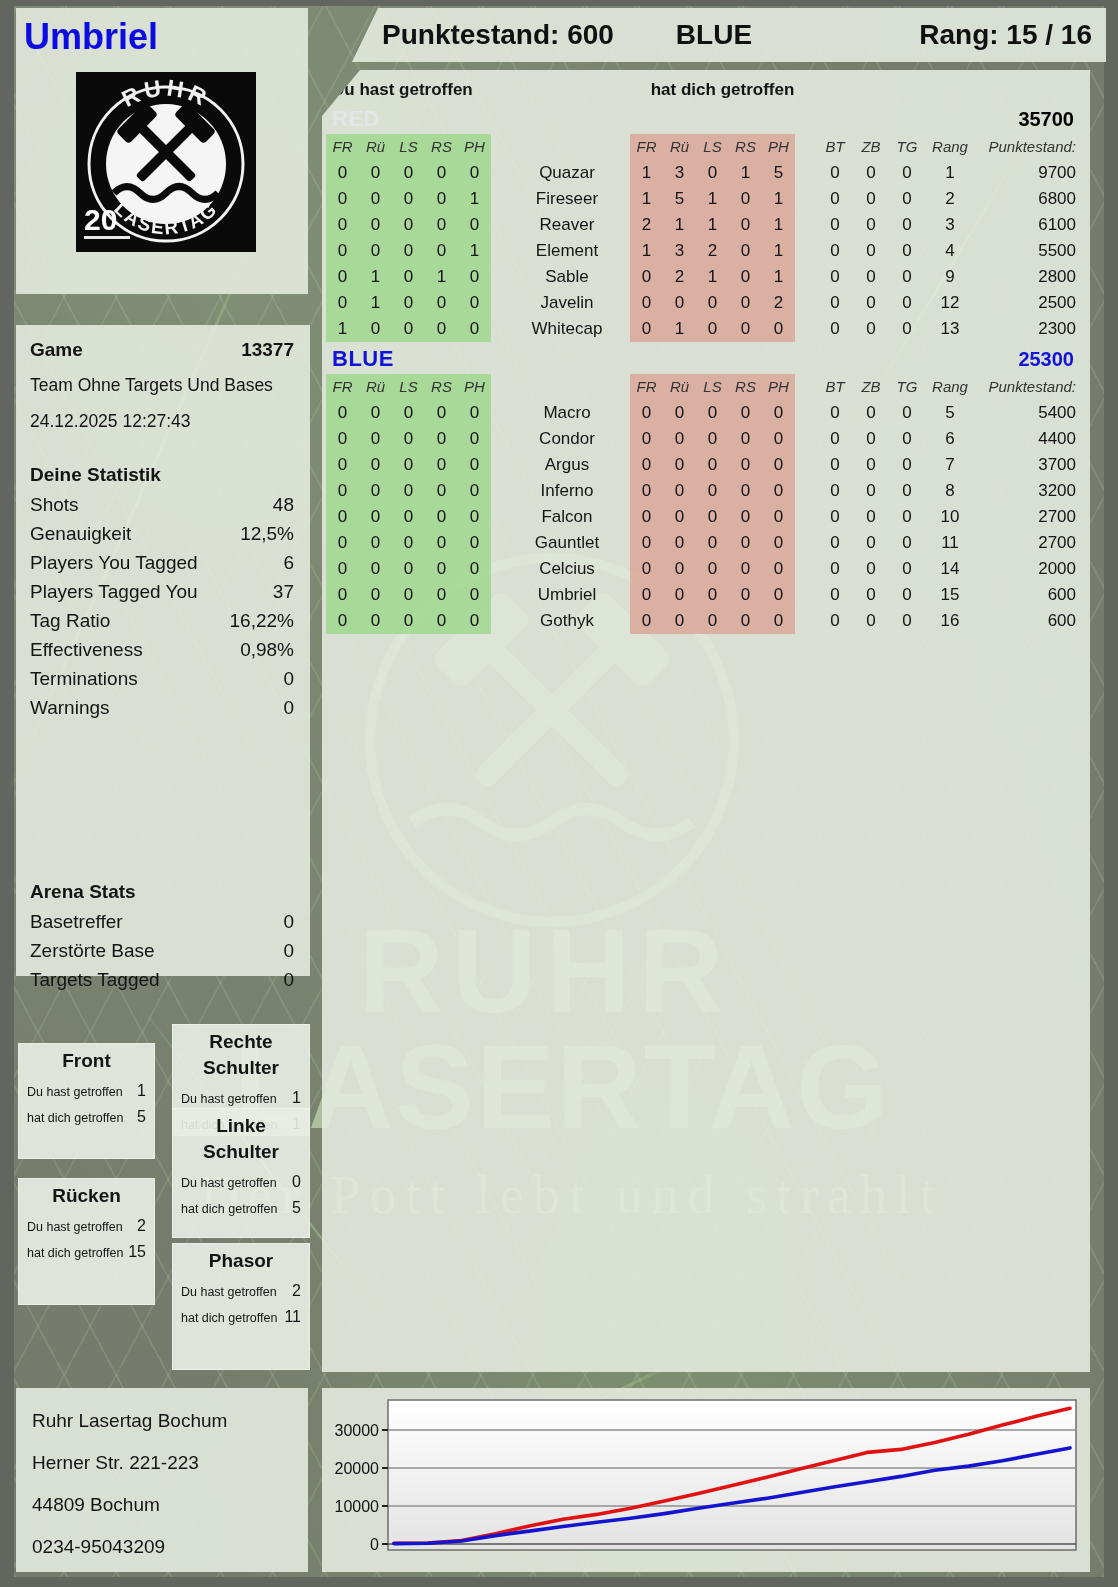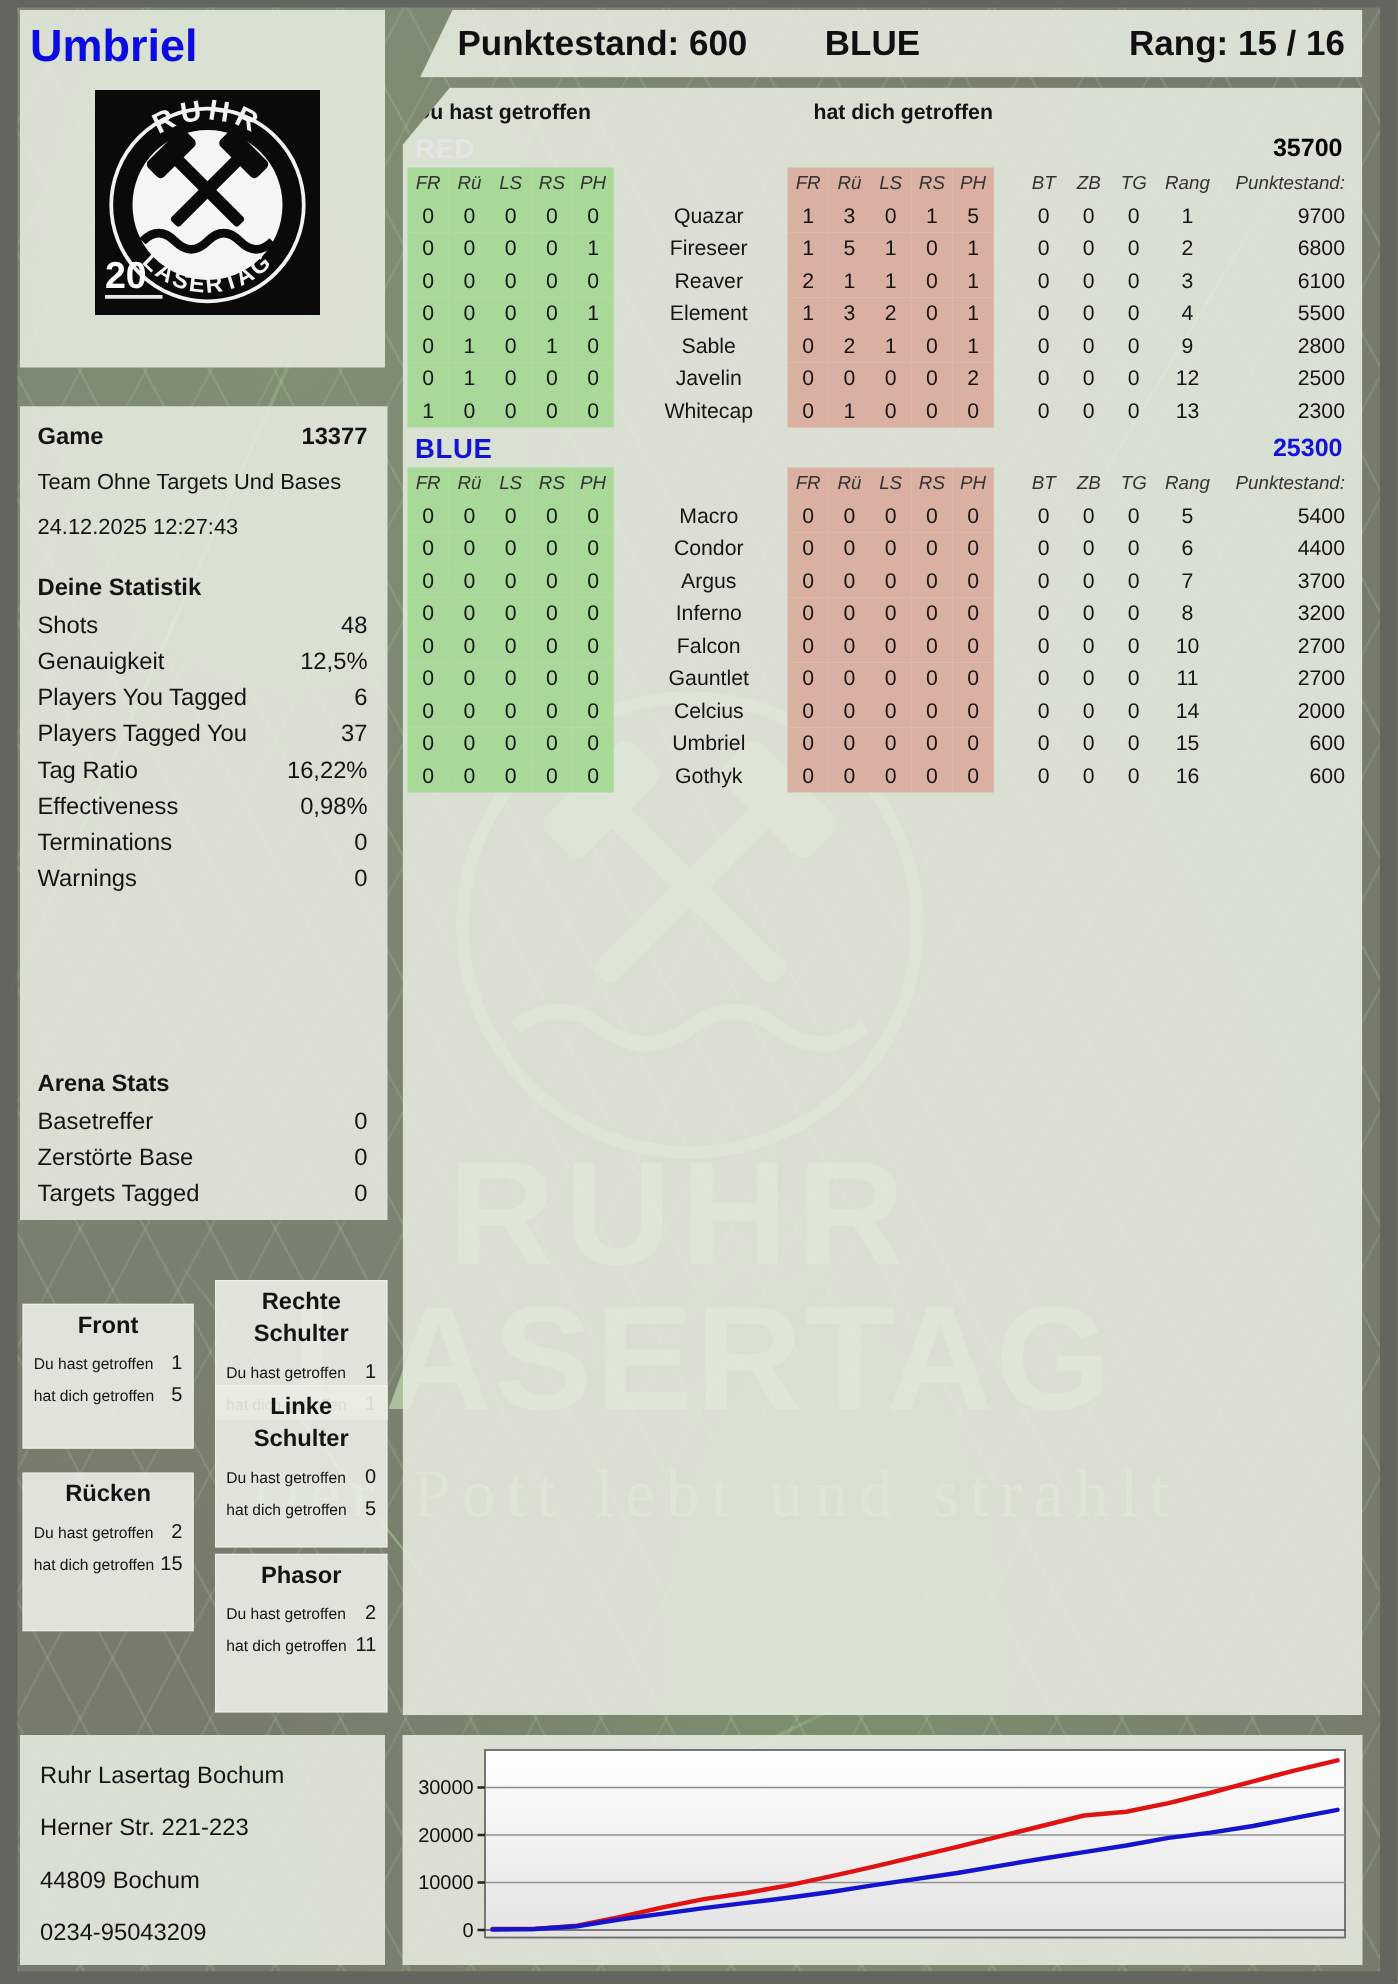--- a/index.html
+++ b/index.html
@@ -23,21 +23,21 @@
   .wm{position:absolute;color:#cbe5bb;opacity:.62;text-align:center;white-space:nowrap;}
   .wm-ruhr{left:340px;top:912px;width:410px;font-size:118px;font-weight:bold;letter-spacing:8px;line-height:1;}
   .wm-lasertag{left:222px;top:1028px;width:680px;font-size:118px;font-weight:bold;letter-spacing:2px;line-height:1;}
   .wm-slogan{left:200px;top:1168px;width:700px;font-size:54px;letter-spacing:9px;line-height:1;
              font-family:"Liberation Serif","DejaVu Serif",serif;opacity:.58;}
   .wm-logo{position:absolute;left:332px;top:520px;opacity:.5;}
 
   
   .panel{position:absolute;background:rgba(227,234,222,0.90);}
   .panel-name{left:16px;top:8px;width:292px;height:286px;}
-  .panel-header{left:336px;top:8px;width:754px;height:54px;clip-path:polygon(26px 0,100% 0,100% 100%,0 100%);
+  .panel-header{left:352px;top:8px;width:754px;height:54px;clip-path:polygon(26px 0,100% 0,100% 100%,0 100%);
                 display:flex;align-items:center;padding:0 14px 0 30px;box-sizing:border-box;}
   .panel-main{left:322px;top:70px;width:768px;height:1302px;clip-path:polygon(0 46px,38px 0,100% 0,100% 100%,0 100%);
               box-sizing:border-box;padding:8px 8px 0 4px;}
   .panel-stats{left:16px;top:325px;width:294px;height:651px;box-sizing:border-box;padding:10px 16px 0 14px;}
   .panel-address{left:16px;top:1388px;width:292px;height:184px;box-sizing:border-box;padding:12px 16px;}
   .panel-chart{left:322px;top:1388px;width:768px;height:184px;}
 
   .player-title{font-size:36px;font-weight:bold;color:#0c0ce2;padding:8px 0 0 8px;}
   .logo-wrap{position:absolute;left:60px;top:64px;width:180px;height:180px;}
 
@@ -58,21 +58,21 @@
   .hit-grid .cr{background:rgba(218,164,150,0.80);}
   .hit-grid .pname{font-size:17px;}
   .hit-grid .pts{text-align:right;padding-right:6px;}
   .hit-grid .hd.pts{font-size:15px;}
 
   
   .kv{display:flex;font-size:19px;line-height:29px;}
   .kv .v{margin-left:auto;}
   .bold{font-weight:bold;}
   .mode-line{font-size:17.5px;line-height:30px;margin-top:6px;}
-  .sec-title{font-size:19px;font-weight:bold;line-height:30px;}
+  .sec-title{font-size:19px;font-weight:bold;line-height:30px;margin-top:24px;}
   .stats-block{margin-top:20px;}
   .arena-block{position:absolute;left:14px;right:16px;top:528px;}
 
   
   .bp-box{position:absolute;background:rgba(231,237,227,0.92);border:1px solid rgba(248,252,245,0.45);
           box-sizing:border-box;padding:4px 8px 0 8px;}
   .bp-front{left:18px;top:1043px;width:137px;height:116px;}
   .bp-ruecken{left:18px;top:1178px;width:137px;height:127px;}
   .bp-rechte{left:172px;top:1024px;width:138px;height:112px;}
   .bp-linke{left:172px;top:1108px;width:138px;height:130px;}

